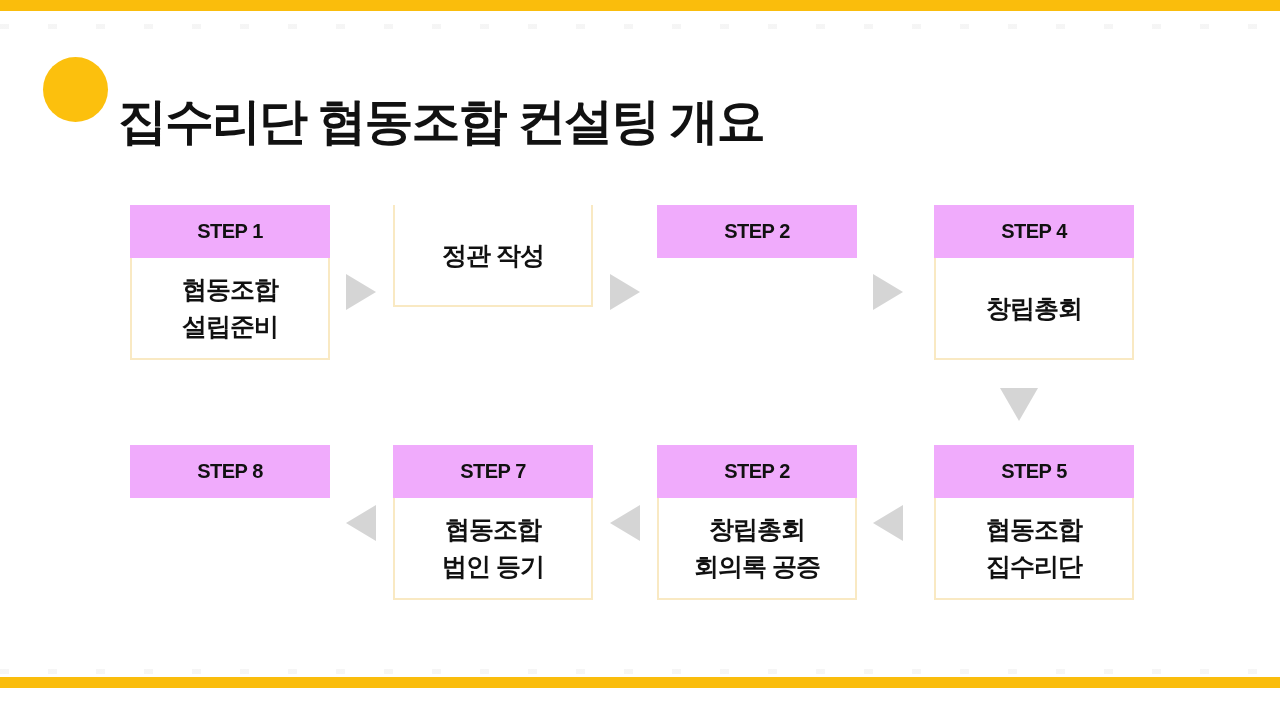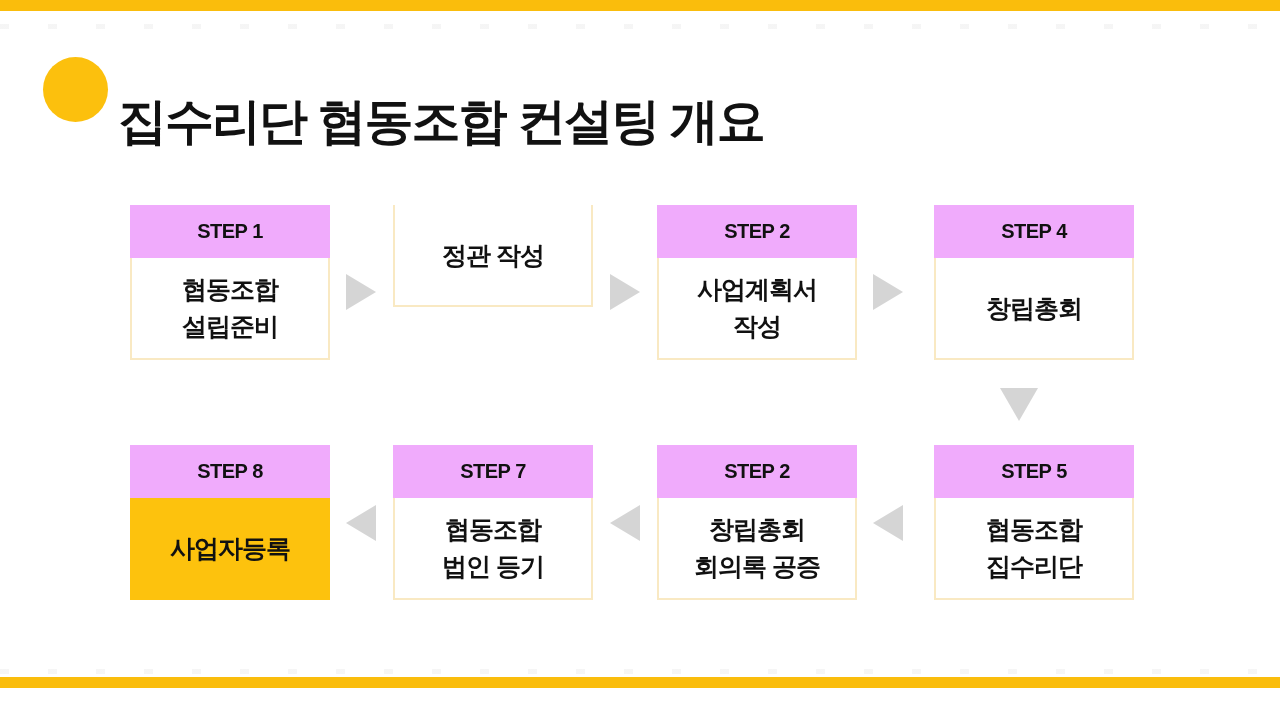--- a/index.html
+++ b/index.html
@@ -64,39 +64,31 @@
     </div>
   </div>
   <div class="step-box c1 r0">
     <div class="step-body">
       <span class="body-line">정관 작성</span>
 
     </div>
   </div>
   <div class="step-box c2 r0">
     <div class="step-header">STEP 2</div>
-    <div class="step-body">
-      <span class="body-line">사업계획서</span>
-      <span class="body-line">작성</span>
-    </div>
   </div>
   <div class="step-box c3 r0">
     <div class="step-header">STEP 4</div>
     <div class="step-body">
       <span class="body-line">창립총회</span>
 
     </div>
   </div>
 
   <div class="step-box c0 r1">
     <div class="step-header">STEP 8</div>
-    <div class="step-body highlighted">
-      <span class="body-line">사업자등록</span>
-
-    </div>
   </div>
   <div class="step-box c1 r1">
     <div class="step-header">STEP 7</div>
     <div class="step-body">
       <span class="body-line">협동조합</span>
       <span class="body-line">법인 등기</span>
     </div>
   </div>
   <div class="step-box c2 r1">
     <div class="step-header">STEP 2</div>

